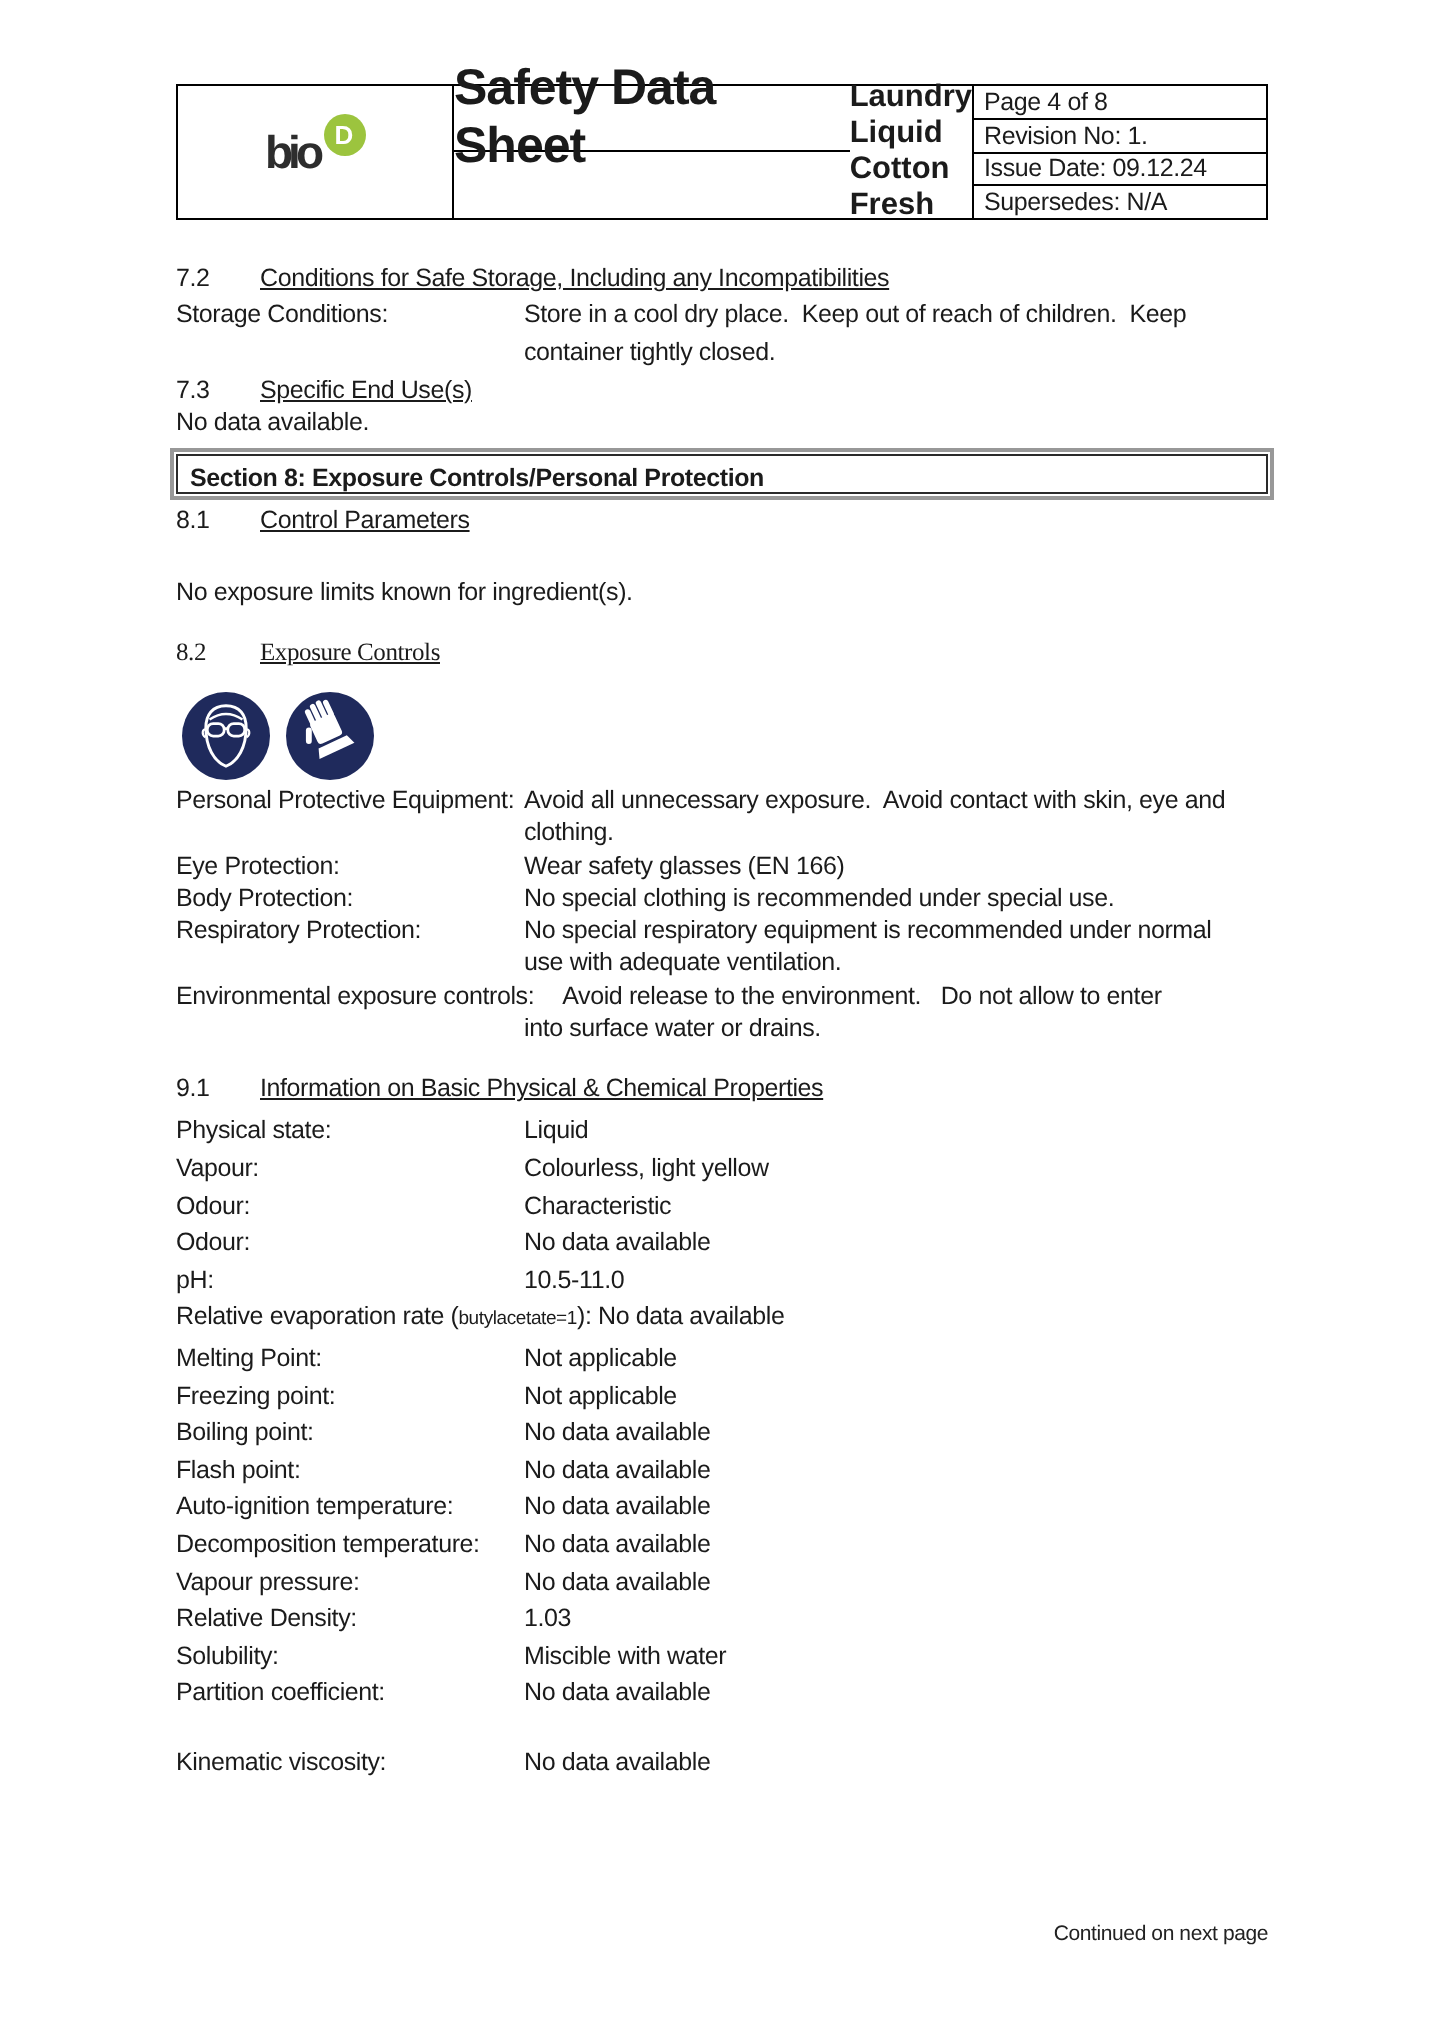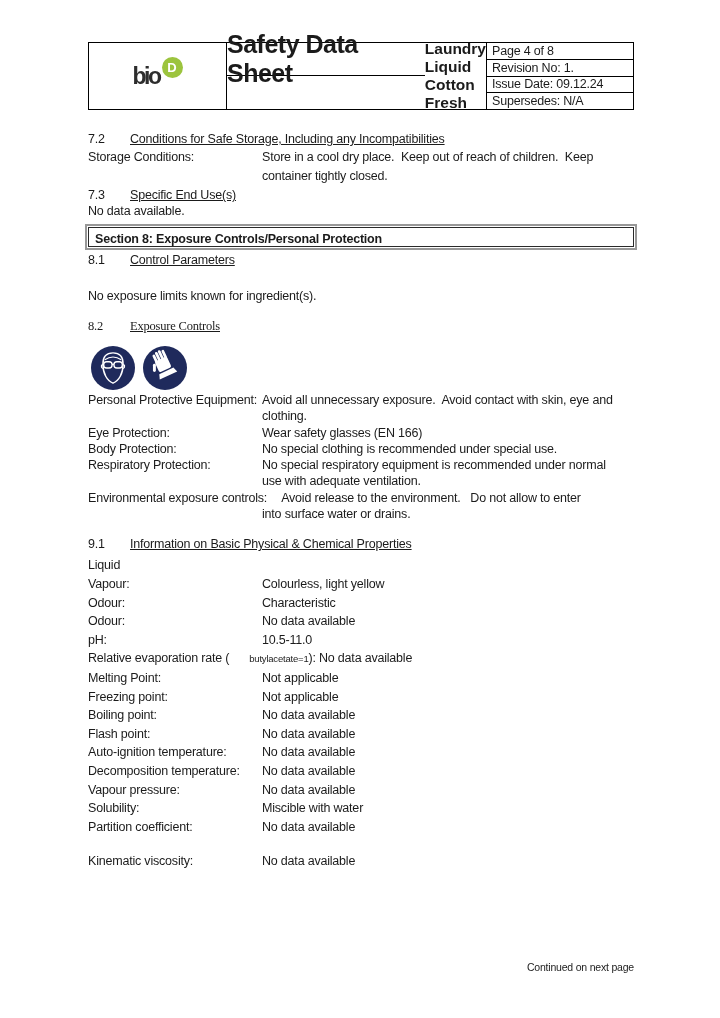--- a/index.html
+++ b/index.html
@@ -42,21 +42,21 @@
           display:flex;align-items:flex-end;padding-left:6px;font-size:12.5px;letter-spacing:-0.2px;font-weight:bold;}
 
   
   .icons{display:flex;gap:8px;margin:13px 0 0 3px;}
   .ppe .hang{line-height:16.3px;}
 
   
   .prow{display:flex;line-height:18.6px;font-size:12.5px;letter-spacing:-0.2px;}
   .plbl{width:174px;flex-shrink:0;}
   .evap{margin:0;line-height:18.6px;font-size:12.5px;letter-spacing:-0.2px;white-space:pre-wrap;}
-  .small{font-size:9.5px;margin-left:20px;}
+  .small{font-size:9.5px;}
 
   .mt-h72{margin-top:22px;} .mt-storage{margin-top:2px;} .mt-h73{margin-top:3px;}
   .mt-sec8{margin-top:6px;} .mt-h81{margin-top:6px;} .mt-s81t{margin-top:20px;}
   .mt-h82{margin-top:14px;font-family:Liberation Serif, serif;} .mt-ppe{margin-top:2px;} .mt-sec9{margin-top:14px;}
   .mt-h91{margin-top:15px;} .mt-props{margin-top:5px;} .mt-kin{margin-top:16px;}
 
   .footer{position:absolute;top:961px;right:86px;font-size:10.5px;letter-spacing:-0.2px;color:#222;}
 </style>
 </head>
 <body>
@@ -145,20 +145,21 @@
 into surface water or drains.</span></p>
     </div>
 
 
     <div class="hsec mt-h91">
       <span class="num">9.1</span><span class="u">Information on Basic Physical &amp; Chemical Properties</span>
     </div>
 
     <div class="mt-props">
       <div class="prow">
+          <span class="plbl">Physical state:</span>
           <span>Liquid</span>
         </div>
       <div class="prow">
           <span class="plbl">Vapour:</span>
           <span>Colourless, light yellow</span>
         </div>
       <div class="prow">
           <span class="plbl">Odour:</span>
           <span>Characteristic</span>
         </div>
@@ -193,20 +194,24 @@
         </div>
       <div class="prow">
           <span class="plbl">Decomposition temperature:</span>
           <span>No data available</span>
         </div>
       <div class="prow">
           <span class="plbl">Vapour pressure:</span>
           <span>No data available</span>
         </div>
       <div class="prow">
+          <span class="plbl">Relative Density:</span>
+          <span>1.03</span>
+        </div>
+      <div class="prow">
           <span class="plbl">Solubility:</span>
           <span>Miscible with water</span>
         </div>
       <div class="prow">
           <span class="plbl">Partition coefficient:</span>
           <span>No data available</span>
         </div>
       <div class="prow mt-kin">
           <span class="plbl">Kinematic viscosity:</span>
           <span>No data available</span>

